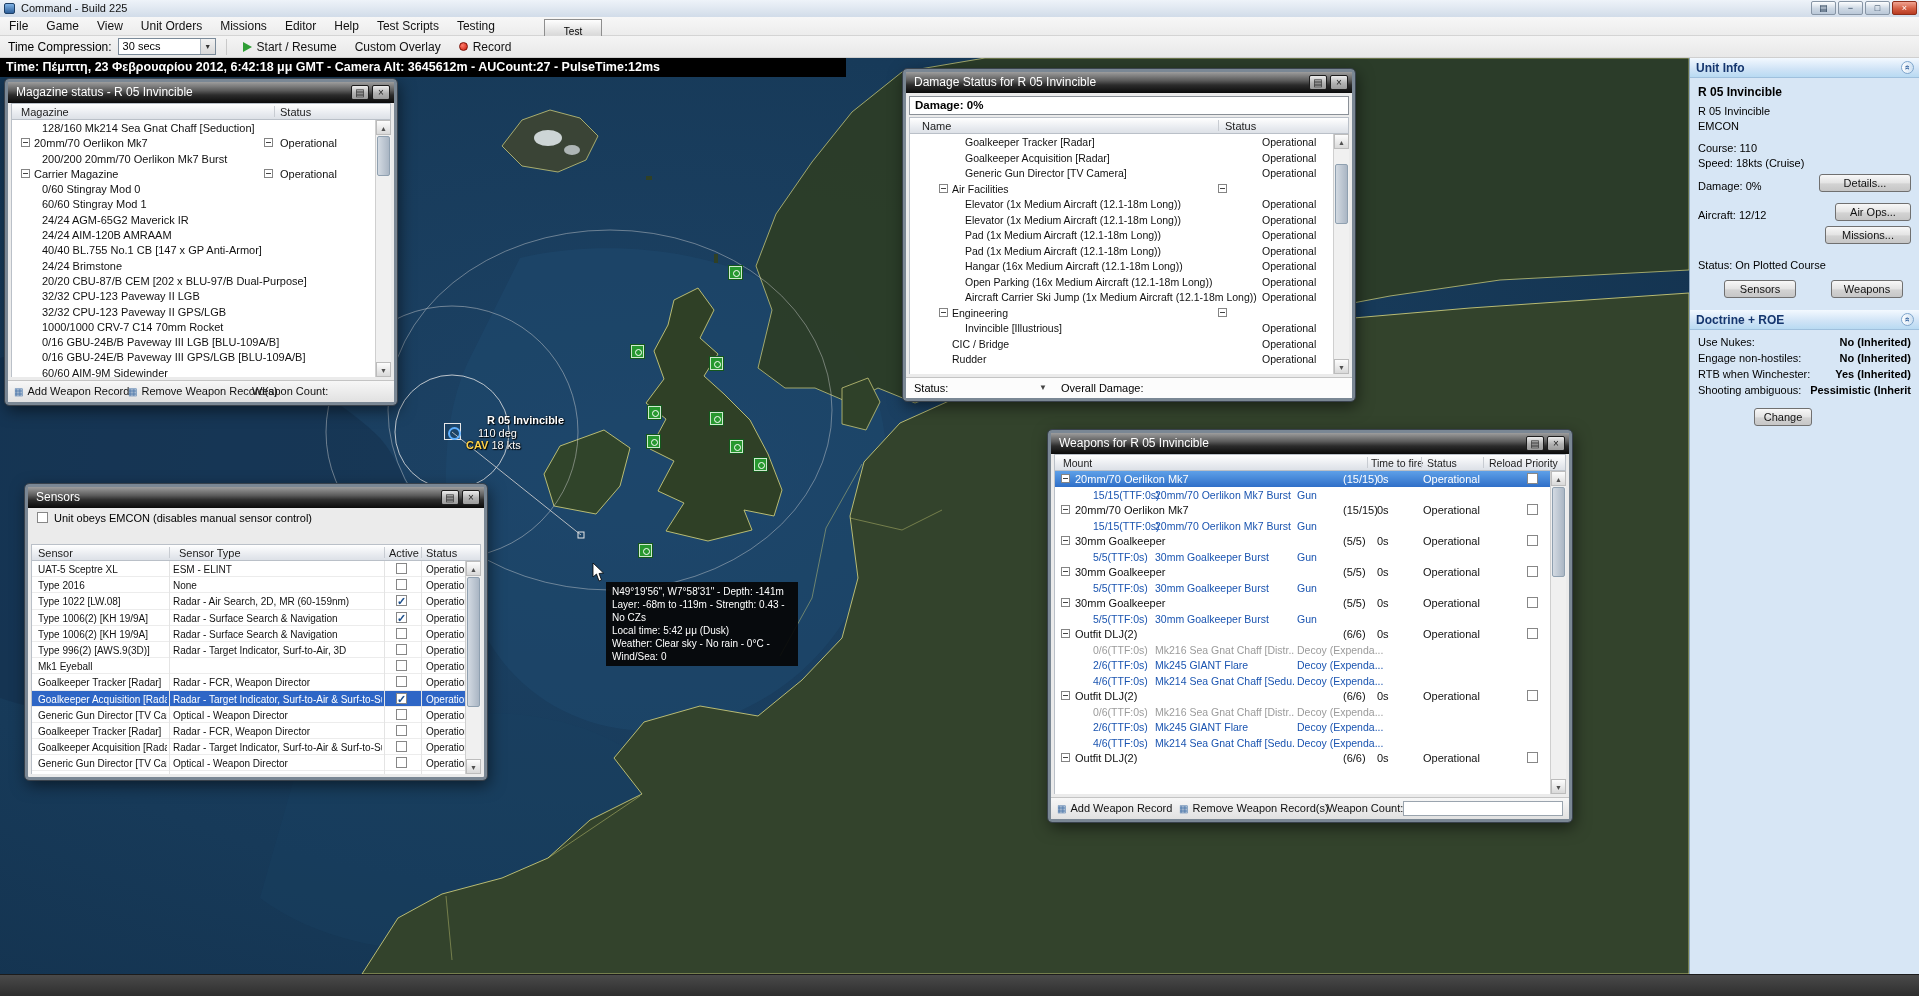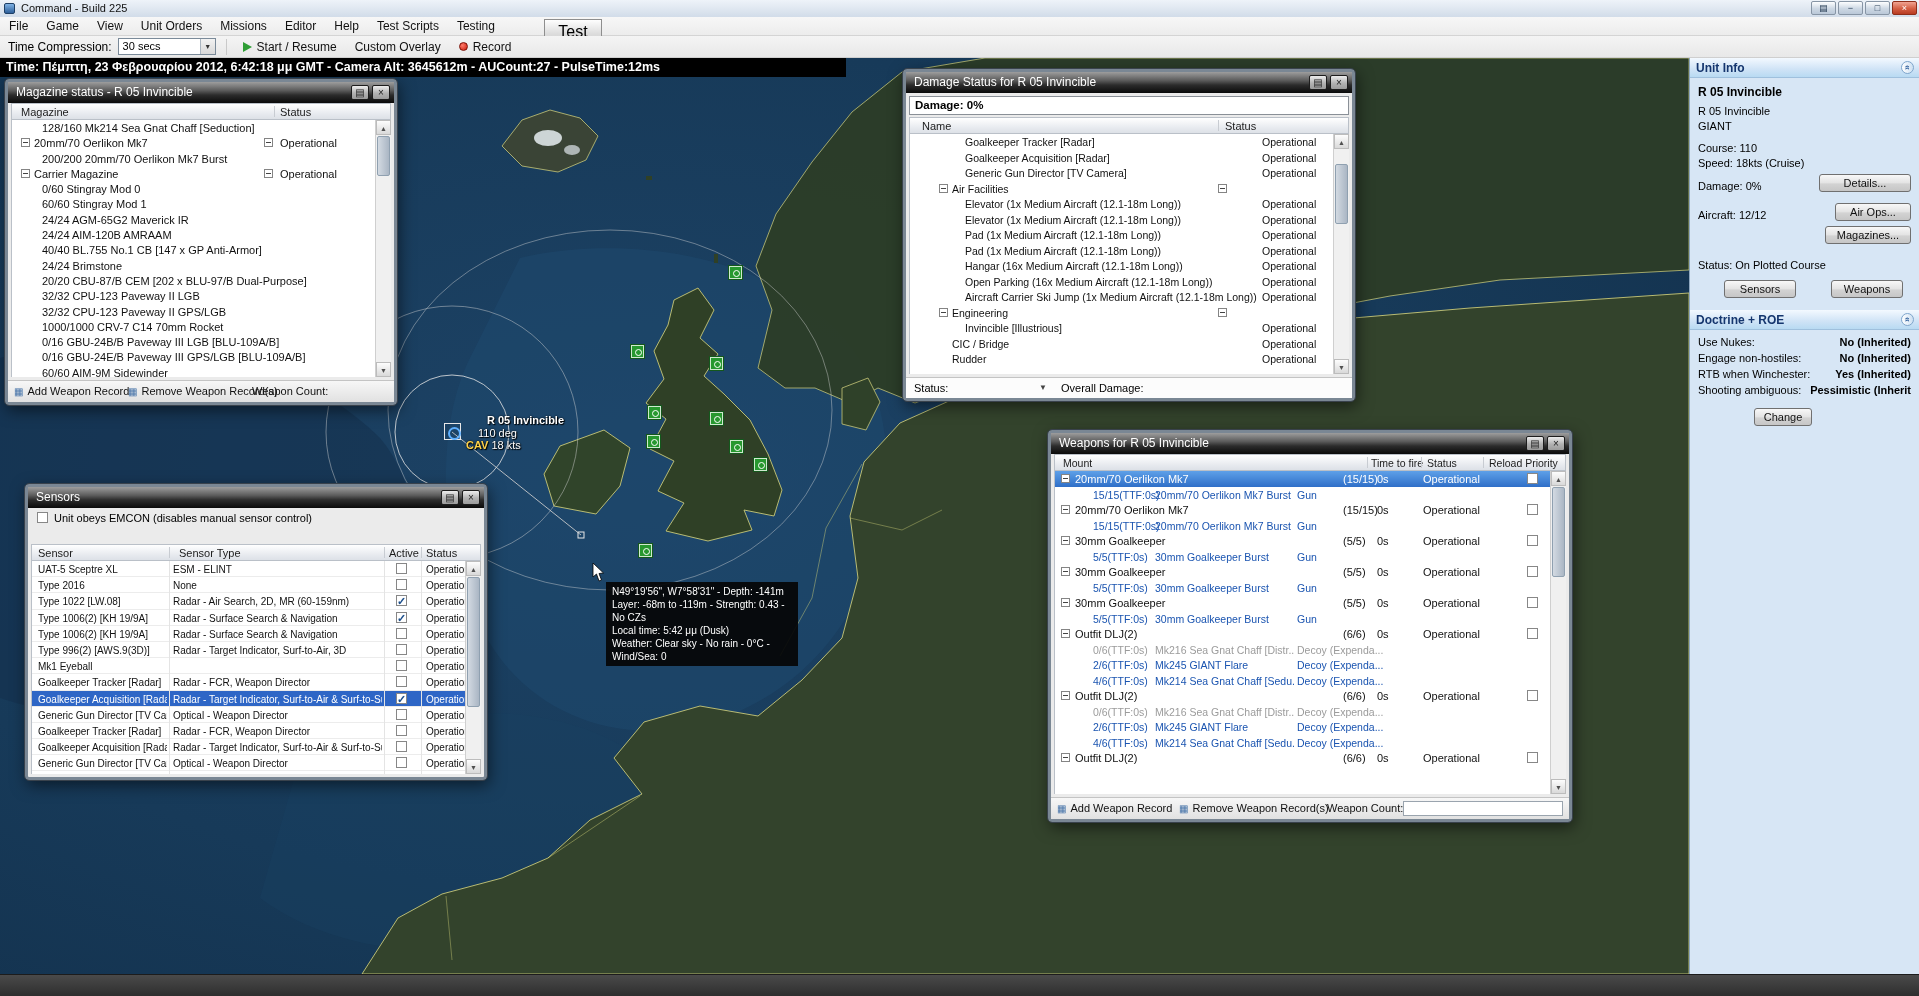--- a/index.html
+++ b/index.html
@@ -9,21 +9,21 @@
 
 .titlebar{position:absolute;left:0;top:0;width:100%;height:31px;background:linear-gradient(#eef3f9,#d0dbe8 60%,#c2cfdf);border-bottom:1px solid #98a7b8;font-size:11px;color:#111;z-index:20}
 .appicon{position:absolute;left:4px;top:3px;width:11px;height:11px;background:linear-gradient(#7fb2e5,#2d5f9a);border:1px solid #1d3f66;border-radius:2px}
 .title-text{position:absolute;left:21px;top:2px}
 .wincontrols{position:absolute;right:2px;top:1px;display:flex;gap:2px}
 .wc-btn{width:25px;height:14px;border:1px solid #8795a5;border-radius:2px;background:linear-gradient(#fdfeff,#cdd8e4 55%,#bac8d8);font-size:9px;line-height:12px;text-align:center;color:#243a52}
 .wc-btn.close{background:linear-gradient(#f0a492,#d45f44 55%,#b83c22);color:#fff;border-color:#8e2e1a}
 .menubar{position:absolute;left:0;top:17px;width:100%;height:19px;background:linear-gradient(#f7f7f7,#ececec);border-bottom:1px solid #d4d4d4;font-size:12px;z-index:20}
 .menu-items{display:flex;height:100%;align-items:center}
 .menu-item{padding:0 9px;color:#111}
-.test-btn{position:absolute;left:544px;top:2px;width:58px;height:25px;font-size:16px;line-height:12px;text-align:center;background:linear-gradient(#fefefe,#dcdcdc 60%,#cfcfcf);border:1px solid #8e8e8e;border-radius:0}
+.test-btn{position:absolute;left:544px;top:2px;width:58px;height:25px;font-size:10px;line-height:12px;text-align:center;background:linear-gradient(#fefefe,#dcdcdc 60%,#cfcfcf);border:1px solid #8e8e8e;border-radius:0}
 .toolbar{position:absolute;left:0;top:36px;width:100%;height:22px;background:linear-gradient(#f4f4f4,#e8e8e8);border-bottom:1px solid #cfcfcf;font-size:12px;display:flex;align-items:center;gap:6px;padding:0 8px;z-index:20}
 .combo{width:98px;height:17px;background:#fff;border:1px solid #7a8a99;position:relative;font-size:11px;padding:1px 4px}
 .combo .caret{position:absolute;right:0;top:0;width:15px;height:15px;background:linear-gradient(#f2f2f2,#d8d8d8);border-left:1px solid #aab5c0;text-align:center;font-size:7px;line-height:15px;color:#333}
 .tsep{width:1px;height:16px;background:#c9c9c9;margin:0 4px}
 .tbtn{display:flex;align-items:center;gap:5px;padding:1px 6px;color:#111}
 .play-icon{width:0;height:0;border-left:9px solid #2f9e36;border-top:5px solid transparent;border-bottom:5px solid transparent}
 .rec-icon{width:9px;height:9px;border-radius:50%;background:radial-gradient(circle at 35% 35%,#ff7a6a,#c81a0a);border:1px solid #7d0f05}
 
 
 .map{position:absolute;left:0;top:58px;width:1689px;height:916px;overflow:hidden;z-index:1}
@@ -944,28 +944,28 @@
     </div>
   </div>
 
   <div class="sidebar">
     <div class="side-hdr hdr1">
       <span>Unit Info</span>
       <span class="chev">»</span>
     </div>
     <div class="si si-name">R 05 Invincible</div>
     <div class="si si-name2">R 05 Invincible</div>
-    <div class="si si-side">GIANT</div>
+    <div class="si si-side">EMCON</div>
     <div class="si si-course">Course: 110</div>
     <div class="si si-speed">Speed: 18kts (Cruise)</div>
     <div class="si si-damage">Damage: 0%</div>
     <button class="sbtn b-details">Details...</button>
     <div class="si si-aircraft">Aircraft: 12/12</div>
     <button class="sbtn b-airops">Air Ops...</button>
-    <button class="sbtn b-mags">Magazines...</button>
+    <button class="sbtn b-mags">Missions...</button>
     <div class="si si-status">Status: On Plotted Course</div>
     <button class="sbtn b-sens">Sensors</button>
     <button class="sbtn b-weps">Weapons</button>
     <div class="side-hdr hdr2">
       <span>Doctrine + ROE</span>
       <span class="chev">»</span>
     </div>
     <div class="doc-list">
 
         <div class="doc-row">

